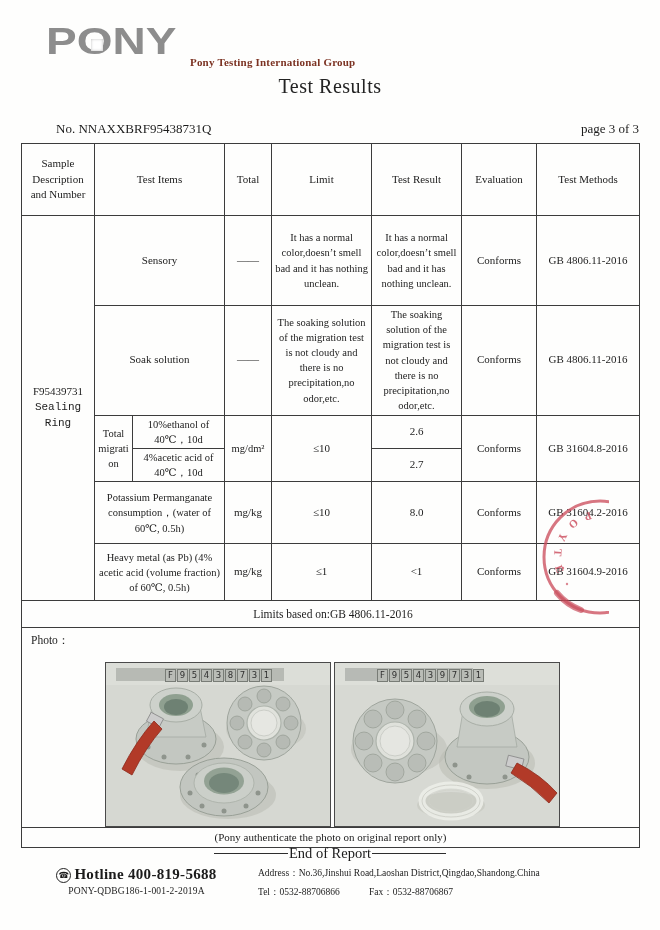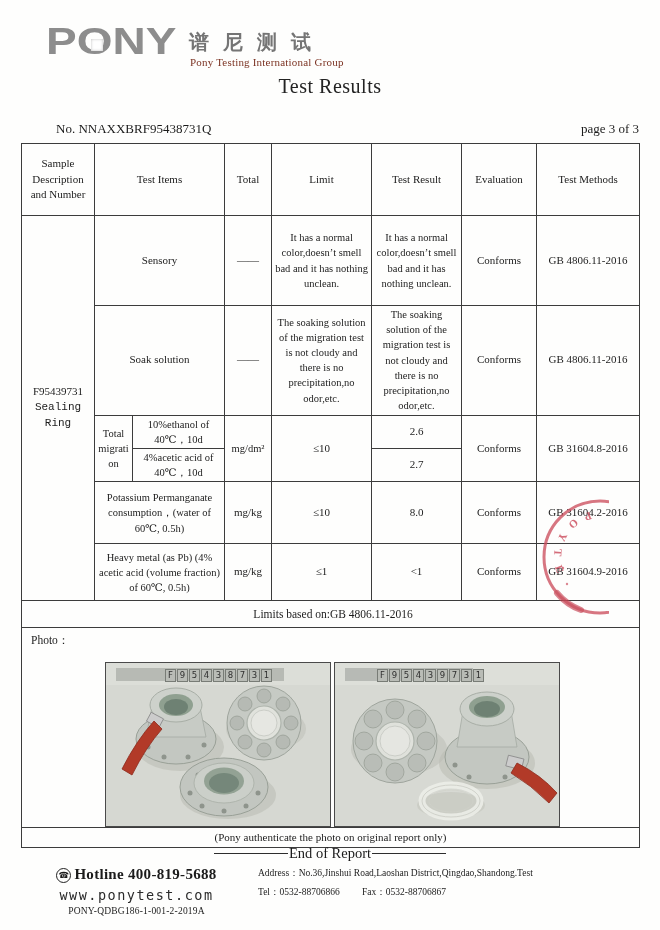--- a/index.html
+++ b/index.html
@@ -15,21 +15,21 @@
     font-size:46px; line-height:0.95; color:#8d8d8d; letter-spacing:0px;
     transform:scaleY(0.82); transform-origin:top left; white-space:nowrap;
   }
   .o-square { position:absolute; left:45px; top:15px; width:12px; height:12px;
     background:#fff; box-shadow:inset 0 0 3px #bdbdbd; }
   .logo-cn {
     position:absolute; left:143px; top:5px; font-family:"DejaVu Sans",sans-serif;
     font-weight:bold; font-size:20px; color:#757575; letter-spacing:14px; white-space:nowrap;
   }
   .logo-sub {
-    position:absolute; left:144px; top:32px; font-size:11px; font-weight:normal;
+    position:absolute; left:144px; top:32px; font-size:11px; font-weight:bold;
     color:#7c3323; letter-spacing:0.2px; white-space:nowrap;
   }
   .doc-title { position:absolute; top:75px; left:0; right:0; text-align:center;
     font-size:20px; color:#232323; letter-spacing:0.5px; }
   .no-line  { position:absolute; top:121px; left:56px;  font-size:13px; }
   .page-num { position:absolute; top:121px; right:21px; font-size:13px; }
 
   
   table.report {
     position:absolute; top:143px; left:21px; width:618px;
@@ -71,31 +71,30 @@
   .footer-left  { position:absolute; top:866px; left:34px; width:205px; text-align:center; }
   .hotline { font-size:15px; font-weight:bold; letter-spacing:0.3px; }
   .phone-icon { display:inline-block; width:13px; height:13px; border:1.2px solid #222;
     border-radius:50%; font-size:8.5px; line-height:13px; text-align:center;
     vertical-align:1px; margin-right:3px; font-family:"DejaVu Sans",sans-serif; font-weight:normal; }
   .website { margin-top:4px; font-family:"DejaVu Sans Mono","Liberation Mono",monospace;
     font-size:13.5px; letter-spacing:1.5px; color:#2a2a2a; }
   .doccode { margin-top:3px; font-size:9.5px; letter-spacing:0.2px; }
   .footer-right { position:absolute; top:864px; left:258px; font-size:9.5px; line-height:2.0;
     color:#222; }
-  .fax-span { margin-left:20px;text-align:right; }
+  .fax-span { margin-left:27px;text-align:right; }
 </style>
 </head>
 <body>
 
 <div class="page">
 
   <div class="logo-block">
     <div class="logo-pony">PONY</div>
     <div class="o-square"></div>
-    <div class="logo-cn">谱尼测试</div>
     <div class="logo-sub">Pony Testing International Group</div>
   </div>
   <div class="doc-title">Test Results</div>
   <div class="no-line">No. NNAXXBRF95438731Q</div>
   <div class="page-num">page 3 of 3</div>
 
   <table class="report">
     <colgroup>
       <col style="width:73px">
         <col style="width:38px">
@@ -307,24 +306,23 @@
   <div class="end-line">
     <span class="end-dash"></span>
     <span>End of Report</span>
     <span class="end-dash"></span>
   </div>
 
   <div class="footer-left">
     <div class="hotline">
       <span class="phone-icon">☎</span><span>Hotline 400-819-5688</span>
     </div>
-    <div class="website">www.ponytest.com</div>
     <div class="doccode">PONY-QDBG186-1-001-2-2019A</div>
   </div>
   <div class="footer-right">
-    <div>Address：No.36,Jinshui Road,Laoshan District,Qingdao,Shandong.Test</div>
+    <div>Address：No.36,Jinshui Road,Laoshan District,Qingdao,Shandong.China</div>
     <div>
       <span>Tel：0532-88706866</span>
       <span class="fax-span">Fax：0532-88706867</span>
     </div>
   </div>
 
 </div>
 
 </body></html>

